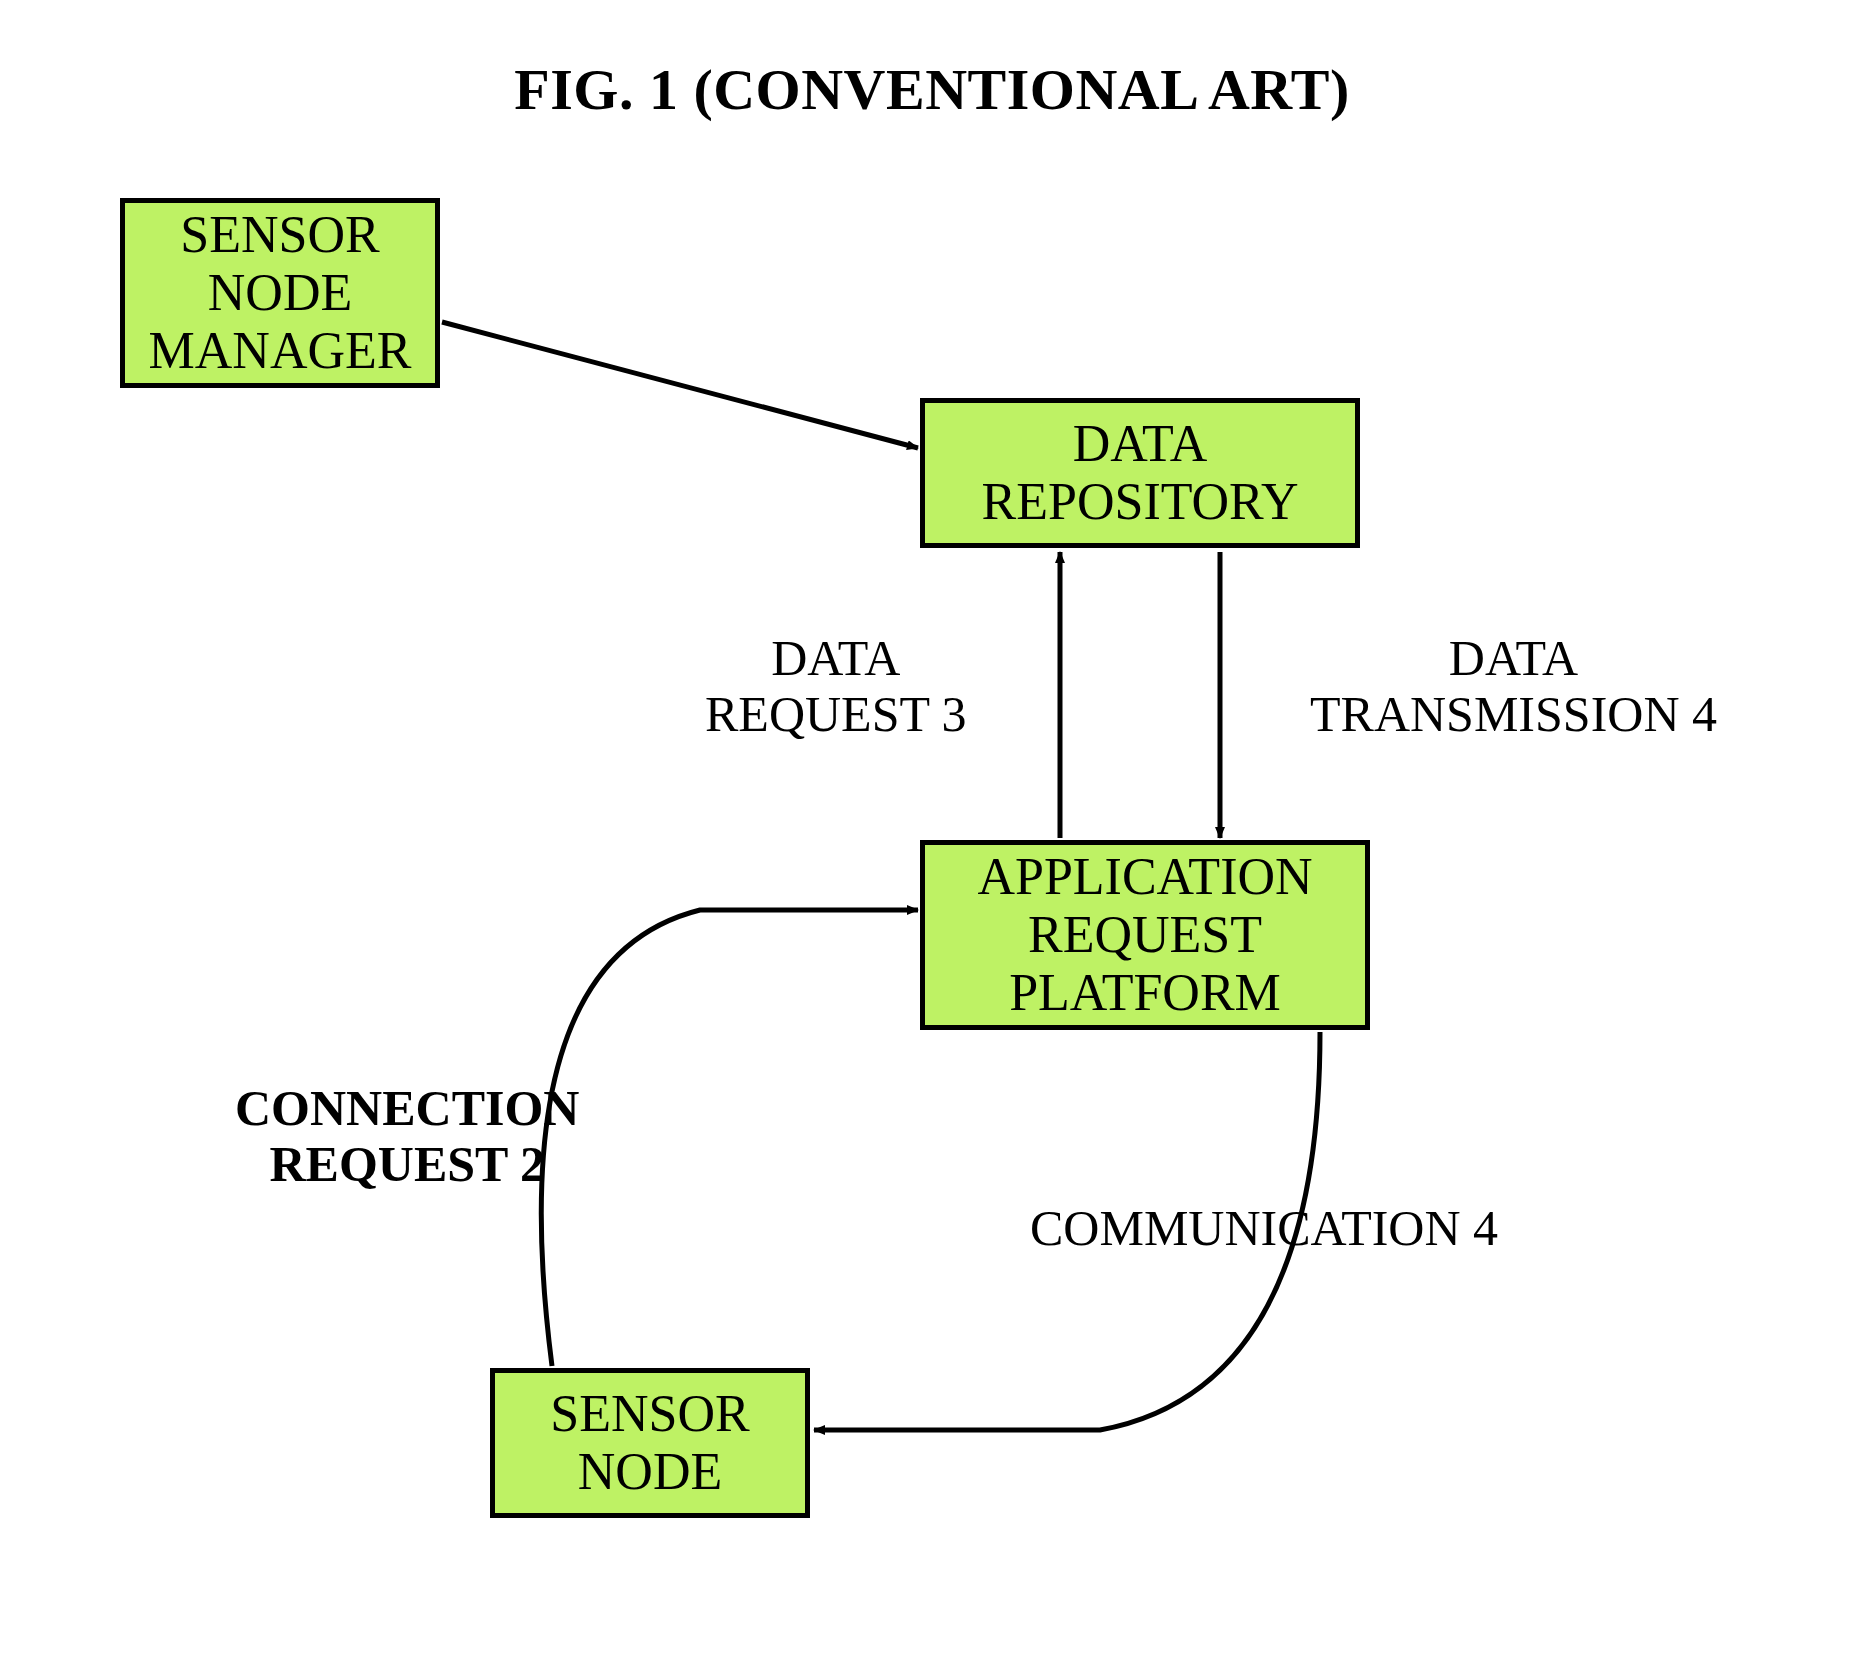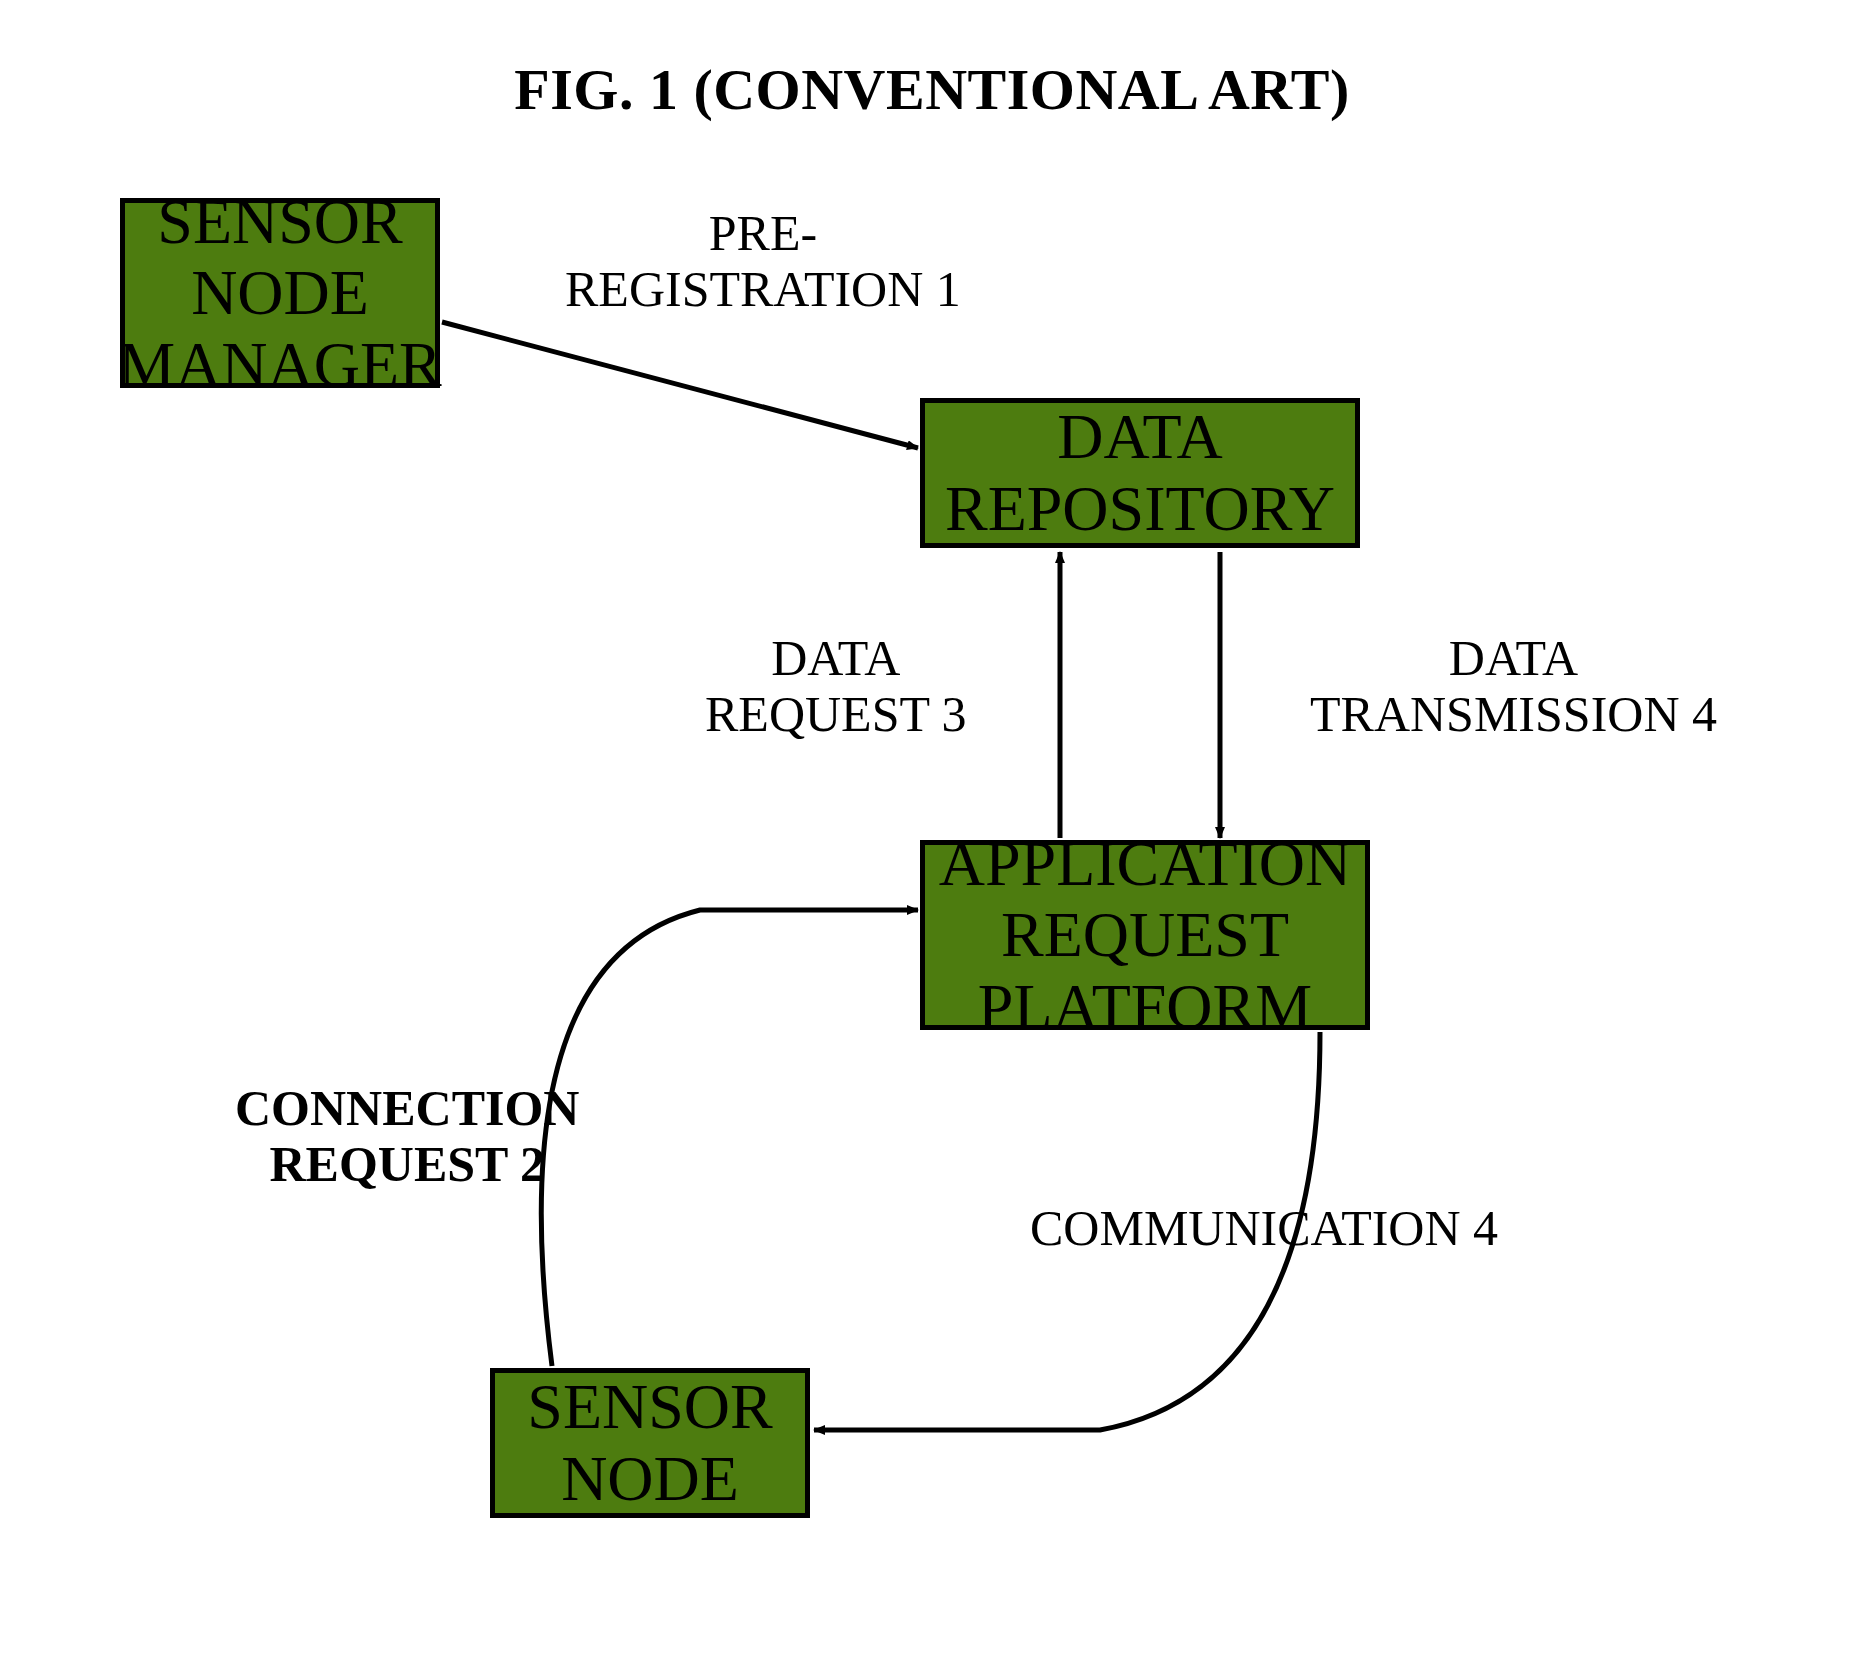--- a/index.html
+++ b/index.html
@@ -20,26 +20,26 @@
     width: 100%;
     text-align: center;
     top: 56px;
     font-weight: 700;
     font-size: 58px;
     letter-spacing: 0.5px;
   }
   .box {
     position: absolute;
     border: 5px solid #000;
-    background: #4d7c0f;
+    background: #bef264;
     display: flex;
     align-items: center;
     justify-content: center;
     text-align: center;
-    font-size: 64px;
+    font-size: 52px;
     line-height: 1.12;
     padding: 6px 0;
     box-sizing: border-box;
   }
   .label {
     position: absolute;
     font-size: 50px;
     text-align: center;
     line-height: 1.12;
     white-space: pre;
@@ -82,22 +82,20 @@
 
     <line x1="1060" y1="838" x2="1060" y2="552" stroke="#000" stroke-width="5" marker-end="url(#arrowhead)"></line>
 
     <line x1="1220" y1="552" x2="1220" y2="838" stroke="#000" stroke-width="5" marker-end="url(#arrowhead)"></line>
 
     <path d="M 552 1366 Q 500 960 700 910 L 918 910" fill="none" stroke="#000" stroke-width="5" marker-end="url(#arrowhead)"></path>
 
     <path d="M 1320 1032 Q 1320 1390 1100 1430 L 814 1430" fill="none" stroke="#000" stroke-width="5" marker-end="url(#arrowhead)"></path>
   </svg>
 
-  <div class="label" style="left:565px; top:205px;">PRE-
-REGISTRATION 1</div>
 
   <div class="label" style="left:705px; top:630px; text-align:center;">DATA
 REQUEST 3</div>
 
   <div class="label" style="left:1310px; top:630px;">DATA
 TRANSMISSION 4</div>
 
   <div class="label" style="left:235px; top:1080px;font-weight:bold;">CONNECTION
 REQUEST 2</div>
 

